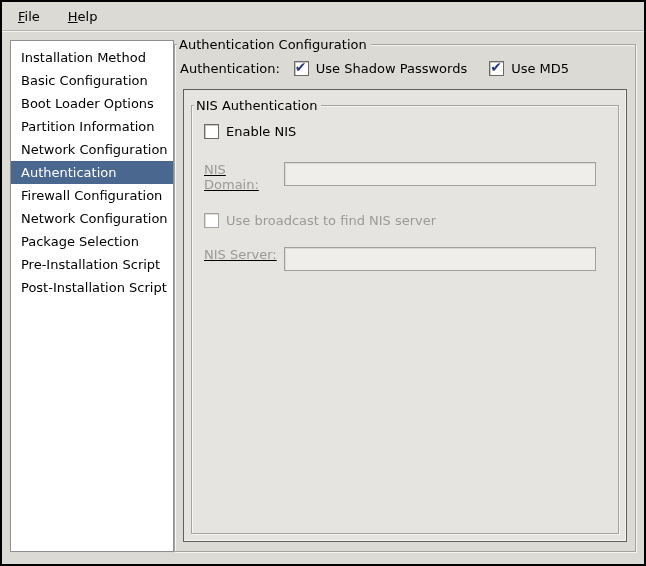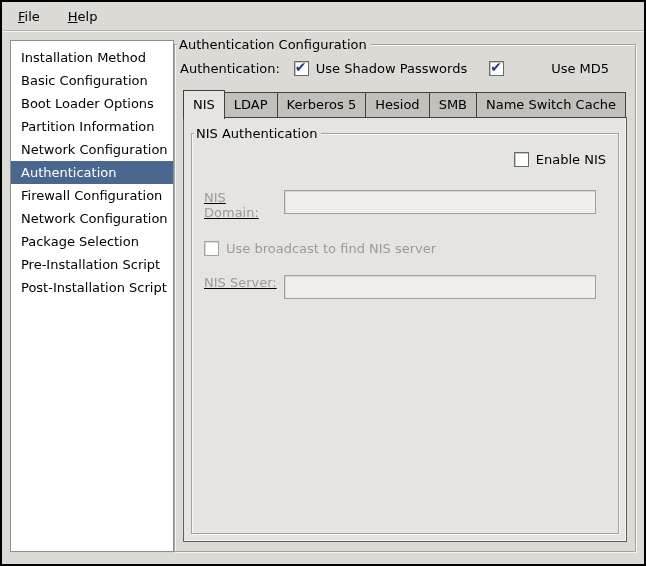--- a/index.html
+++ b/index.html
@@ -89,21 +89,21 @@
     display: flex;
     align-items: center;
     margin: 16px 0 0 5px;
   }
   .auth-row .row-label { margin-right: 14px; }
   .chk {
     display: inline-flex;
     align-items: center;
     cursor: default;
   }
-  .chk + .chk { margin-left: 22px; gap: 40px; }
+  .chk + .chk { margin-left: 22px; }
   .chk .box {
     position: relative;
     width: 15px;
     height: 15px;
     background: #ffffff;
     border: 1px solid #6c6a66;
     box-shadow: inset 1px 1px 0 #c9c7c2;
     margin-right: 7px;
     flex: 0 0 15px;
   }
@@ -161,21 +161,21 @@
     flex: 1;
     background: #e6e4e0;
     display: flex;
     flex-direction: column;
     padding: 8px 12px;
     margin-top: 8px;
     text-decoration: underline;
   }
   .nis-frame > .frame-title { background: #e6e4e0; }
 
-  .enable-row { margin-top: 10px; text-align: right; }
+  .enable-row { margin-top: 10px; }
   .field-row {
     display: flex;
     margin-top: 20px;
   }
   .field-row .field-label {
     flex: 0 0 80px;
     color: #9c9a96;
   }
   .field-row input {
     flex: 1;
@@ -226,28 +226,20 @@
           <span class="box checked"></span>
           <span>Use Shadow Passwords</span>
         </span>
         <span class="chk">
           <span class="box checked"></span>
           <span>Use MD5</span>
         </span>
       </div>
 
       <div class="notebook">
-        <div class="tabs">
-          <span class="tab active">NIS</span>
-          <span class="tab">LDAP</span>
-          <span class="tab">Kerberos 5</span>
-          <span class="tab">Hesiod</span>
-          <span class="tab">SMB</span>
-          <span class="tab">Name Switch Cache</span>
-        </div>
 
         <div class="page">
           <div class="frame nis-frame">
             <span class="frame-title">NIS Authentication</span>
 
             <div class="enable-row">
               <span class="chk">
                 <span class="box"></span>
                 <span>Enable NIS</span>
               </span>

